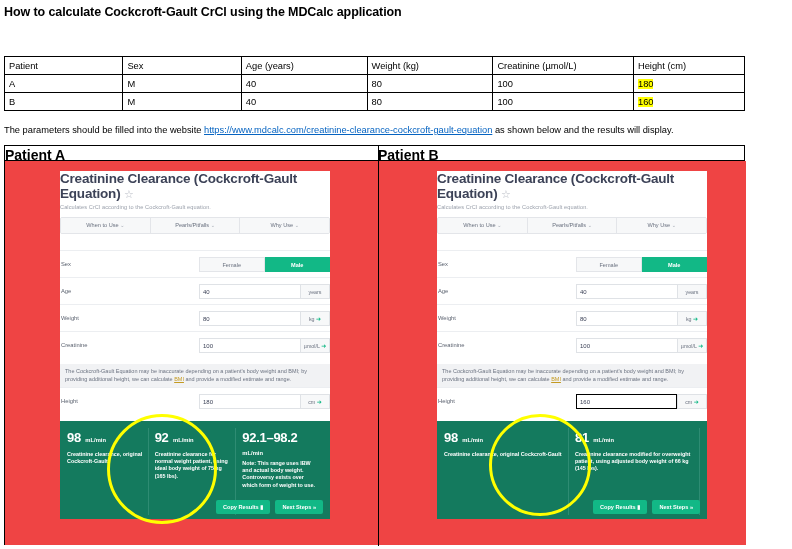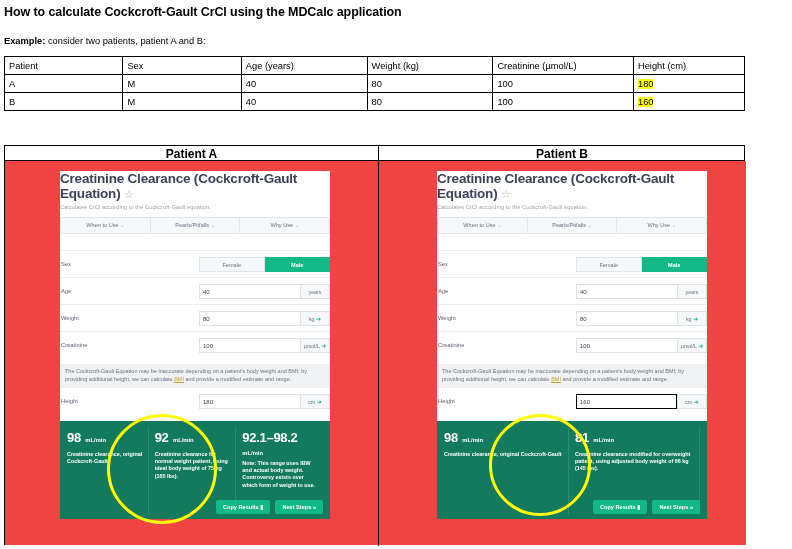--- a/index.html
+++ b/index.html
@@ -64,21 +64,21 @@
   .frame-header{
     position:absolute;left:0;top:0;width:100%;height:15px;
     border-bottom:1.4px solid #000;box-sizing:border-box;
   }
   .frame-vline{
     position:absolute;left:373px;top:0;width:0;height:400px;
     border-left:1.4px solid #000;
   }
   .hdr-label{
     position:absolute;top:1px;
-    font-size:12px;font-weight:bold;text-align:center;
+    font-size:14px;font-weight:bold;text-align:left;
   }
   .hdr-a{left:0;width:373px;}
   .hdr-b{left:373px;width:368px;}
 
   
   .panel{
     position:absolute;top:15px;
     background:#ef4444;
     overflow:hidden;
   }
@@ -188,23 +188,20 @@
   .circle-a{left:107px;top:414px;width:104px;height:104px;}
   .circle-b{left:489px;top:414px;width:96px;height:96px;}
 </style>
 </head>
 <body>
 
 <div class="doc">
 
   <div class="doc-title">How to calculate Cockcroft-Gault CrCl using the MDCalc application</div>
 
-  <div class="example-line">
-    <b>Example:</b><span> consider two patients, patient A and B:</span>
-  </div>
 
   <table class="param-table">
     <thead>
       <tr>
         <th class="col-patient">Patient</th>
         <th class="col-sex">Sex</th>
         <th class="col-age">Age (years)</th>
         <th class="col-weight">Weight (kg)</th>
         <th class="col-creat">Creatinine (µmol/L)</th>
         <th class="col-height">Height (cm)</th>
@@ -223,20 +220,23 @@
         <td>B</td>
         <td>M</td>
         <td>40</td>
         <td>80</td>
         <td>100</td>
         <td><span class="hl">160</span></td>
       </tr>
     </tbody>
   </table>
 
+  <div class="sentence">
+    <span>The parameters should be filled into the website </span><a href="#">https://www.mdcalc.com/creatinine-clearance-cockcroft-gault-equation</a><span> as shown below and the results will display.</span>
+  </div>
 
   <div class="frame">
     <div class="frame-header">
       <div class="hdr-label hdr-a">Patient A</div>
       <div class="hdr-label hdr-b">Patient B</div>
     </div>
     <div class="frame-vline"></div>
 
     <div class="panel panel-a">
       <div class="calc calc-a">

